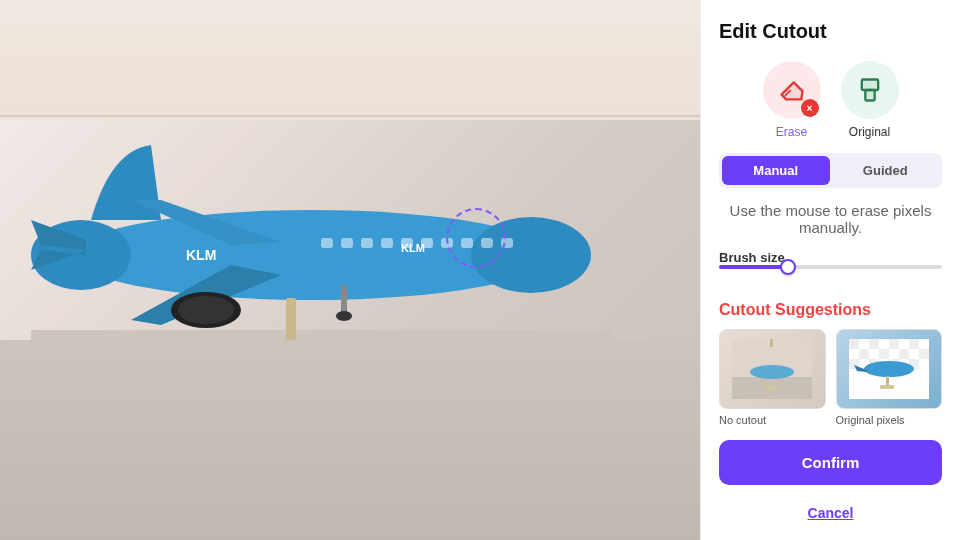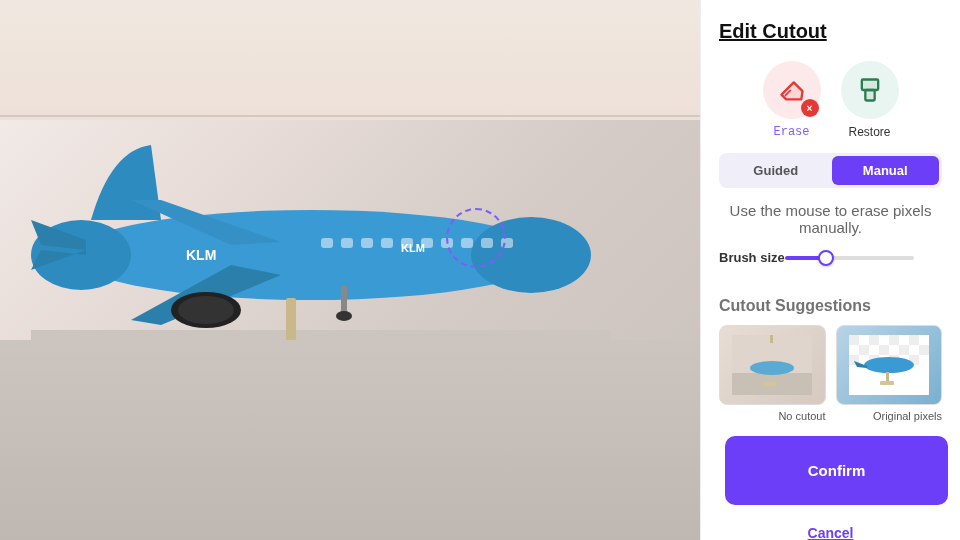--- a/index.html
+++ b/index.html
@@ -75,21 +75,20 @@
       gap: 14px;
       border-left: 1px solid #eee;
       overflow-y: auto;
     }
 
     .panel-title {
       font-size: 20px;
       font-weight: 700;
       color: #111;
       margin-bottom: 4px;
-      text-decoration: underline;
     }
 
     
     .tools-row {
       display: flex;
       gap: 20px;
       justify-content: center;
       align-items: flex-end;
     }
 
@@ -138,21 +137,20 @@
     }
 
     .tool-label {
       font-size: 12px;
       color: #333;
       font-weight: 500;
     }
 
     .tool-label.active {
       color: #7b5ef8;
-      font-family: Liberation Mono, monospace;
     }
 
     
     .mode-toggle {
       display: flex;
       background: #f0eef8;
       border-radius: 8px;
       padding: 3px;
       gap: 2px;
     }
@@ -176,21 +174,21 @@
 
     .hint-text {
       font-size: 15px;
       color: #666;
       text-align: center;
     }
 
     
     .brush-section {
       display: flex;
-      flex-direction: row;
+      flex-direction: column;
     }
 
     .brush-label {
       font-size: 13px;
       font-weight: 600;
       color: #333;
     }
 
     .brush-slider-wrap {
       display: flex;
@@ -222,33 +220,33 @@
     
     .suggestions-section {
       display: flex;
       flex-direction: column;
       gap: 10px;
     }
 
     .suggestions-title {
       font-size: 16px;
       font-weight: 700;
-      color: #737373;
+      color: #ef4444;
     }
 
     .suggestions-row {
       display: flex;
       gap: 10px;
     }
 
     .suggestion-item {
       flex: 1;
       display: flex;
       flex-direction: column;
-      align-items: flex-end;
+      align-items: flex-start;
       gap: 5px;
       cursor: pointer;
     }
 
     .suggestion-thumb {
       width: 100%;
       height: 80px;
       border-radius: 8px;
       overflow: hidden;
       border: 1px solid #ddd;
@@ -271,27 +269,26 @@
       color: #555;
       text-align: center;
     }
 
     
     .confirm-btn {
       background: #6c3ef8;
       color: white;
       border: none;
       border-radius: 10px;
-      padding: 26px;
+      padding: 14px;
       font-size: 15px;
       font-weight: 700;
       cursor: pointer;
       text-align: center;
       width: 100%;
-      margin-left: 6px;
     }
 
     .cancel-btn {
       background: transparent;
       color: #6c3ef8;
       border: none;
       font-size: 14px;
       font-weight: 600;
       cursor: pointer;
       text-align: center;
@@ -392,27 +389,27 @@
     </div>
 
     <div class="tool-item">
       <div class="tool-icon-wrap restore-wrap">
 
         <svg width="28" height="28" viewBox="0 0 24 24" fill="none" xmlns="http://www.w3.org/2000/svg">
           <rect x="5" y="3" width="14" height="9" rx="1" stroke="#2e7d52" stroke-width="2" fill="rgba(46,125,82,0.1)"></rect>
           <rect x="8" y="12" width="8" height="9" rx="1" stroke="#2e7d52" stroke-width="2" fill="rgba(46,125,82,0.1)"></rect>
         </svg>
       </div>
-      <span class="tool-label">Restore</span>
+      <span class="tool-label">Original</span>
     </div>
   </div>
 
   <div class="mode-toggle">
+    <button class="mode-btn active">Manual</button>
     <button class="mode-btn">Guided</button>
-    <button class="mode-btn active">Manual</button>
   </div>
 
   <div class="hint-text">Use the mouse to erase pixels manually.</div>
 
   <div class="brush-section">
     <span class="brush-label">Brush size</span>
     <div class="brush-slider-wrap">
       <input type="range" class="brush-slider" min="1" max="100" value="30" style="">
     </div>
   </div>

